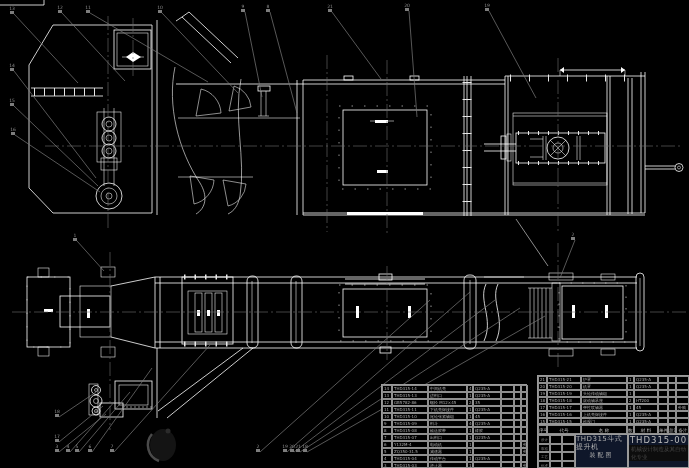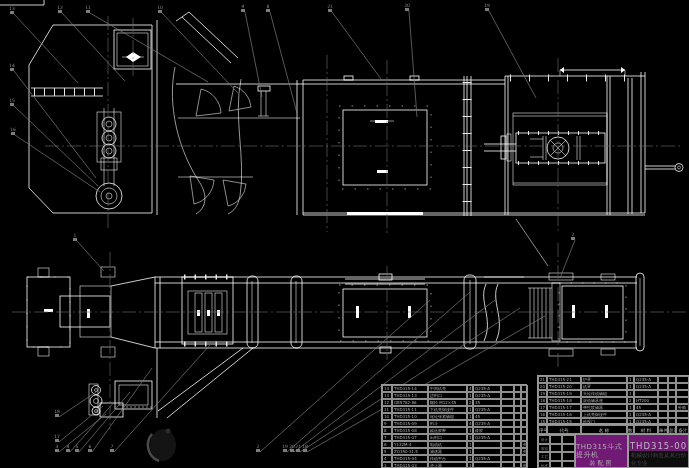--- a/index.html
+++ b/index.html
@@ -10,22 +10,22 @@
   .wt{stroke:#fff;stroke-width:.55;fill:none;}
   .wf{fill:#fff;stroke:none;}
   .lt{stroke:#d8d8d8;stroke-width:.7;fill:none;}
   .cl{stroke:#6f6f6f;stroke-width:.6;fill:none;stroke-dasharray:14 3 2 3;}
   .tick{stroke:#e8e8e8;fill:none;}
   
   .tbl{position:absolute;display:grid;border:1px solid #9a9a9a;box-sizing:border-box;background:#000;}
   .tbl .c{border:0.5px solid #8f8f8f;box-sizing:border-box;overflow:hidden;white-space:nowrap;
           color:#aeaeae;font-size:4px;line-height:6.5px;padding-left:1px;}
   .tbl.hdr .c{font-size:4.5px;line-height:9px;color:#c2c2c2;text-align:center;padding-left:0;}
-  .tb-cell{position:absolute;box-sizing:border-box;border:1px solid #9a9a9a;background:#701a75;
-           display:flex;flex-direction:column;align-items:center;justify-content:flex-end;}
+  .tb-cell{position:absolute;box-sizing:border-box;border:1px solid #9a9a9a;background:#0f172a;
+           display:flex;flex-direction:column;align-items:center;justify-content:flex-start;}
   .tb-product{color:#b2b2b2;font-size:7px;line-height:8px;letter-spacing:.5px;}
   .tb-type{color:#a8a8a8;font-size:6px;line-height:8px;letter-spacing:2px;}
   .tb-no{color:#bcbcbc;font-size:8.5px;line-height:10px;letter-spacing:1px;}
   .tb-org{color:#474747;font-size:5.5px;line-height:8px;background:#0d0d0d;padding:0 2px;}
   #sig .c{color:#8a8a8a;font-size:3.5px;line-height:8px;text-align:center;}
 </style>
 </head>
 <body>
 
 <div id="stage">

